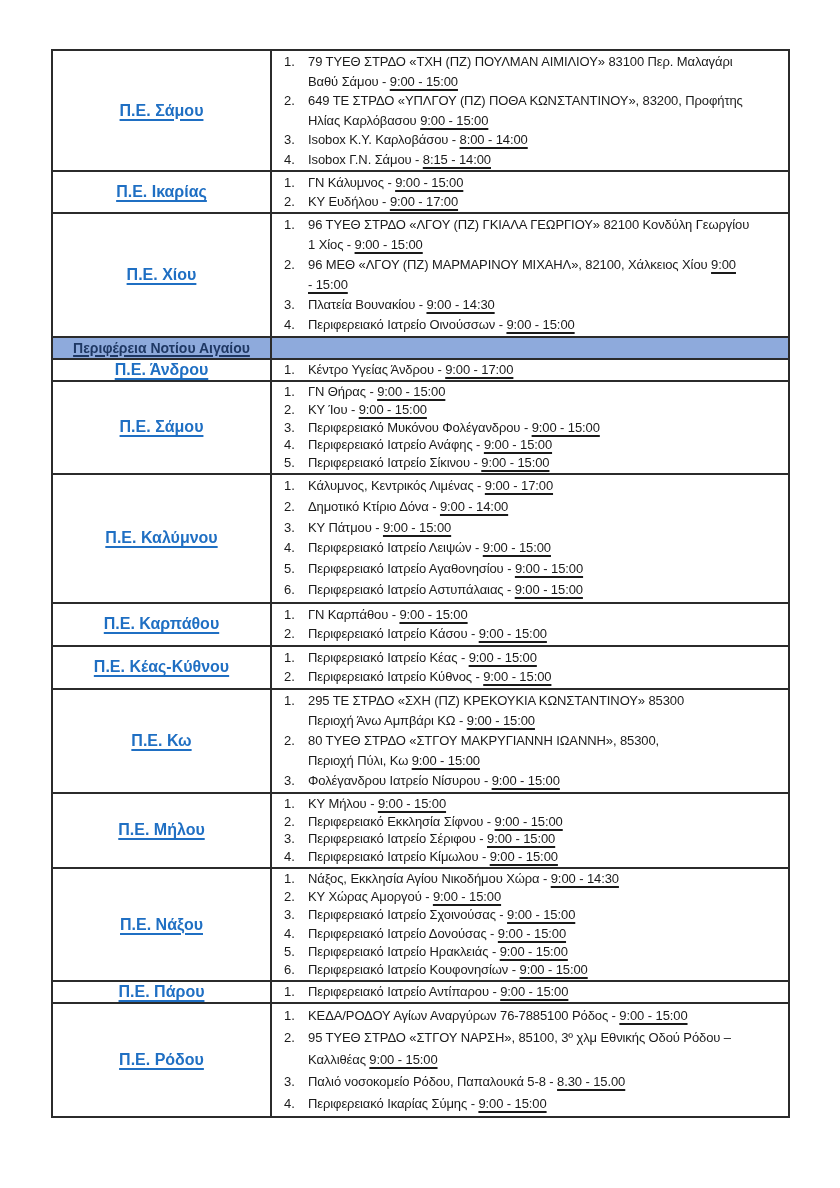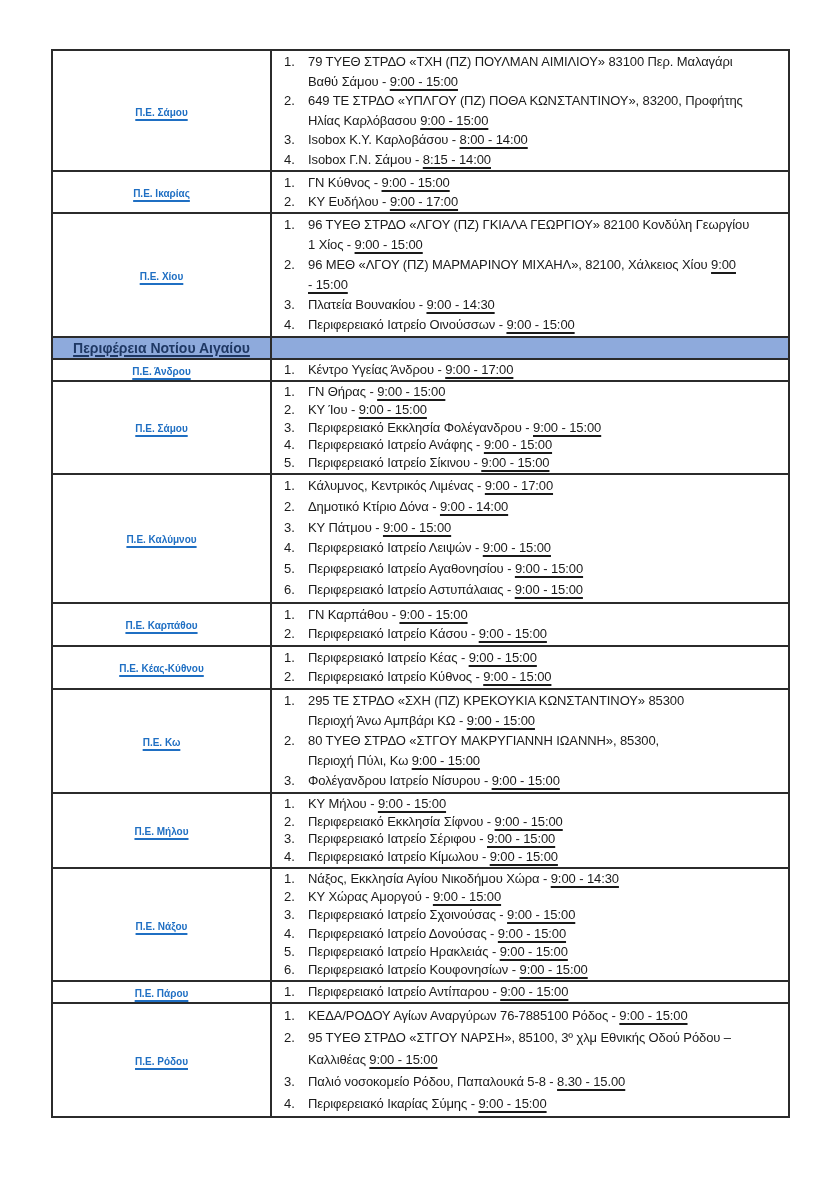--- a/index.html
+++ b/index.html
@@ -29,21 +29,21 @@
     vertical-align:top;
   }
   .label-cell{
     vertical-align:middle !important;
     text-align:center;
     padding:1px 2px;
   }
   .region-label{
     color:var(--label-color);
     font-weight:bold;
-    font-size:10px;
+    font-size:16px;
     text-decoration:underline;
     text-underline-offset:3px;
     text-decoration-thickness:1.5px;
     cursor:pointer;
     white-space:nowrap;
   }
   .band-cell{
     background:var(--band-bg);
     text-align:center;
     vertical-align:middle !important;
@@ -106,21 +106,21 @@
             <span class="num">4.</span>
             <span class="itext"><span>Isobox Γ.Ν. Σάμου - </span><span class="time">8:15 - 14:00</span></span>
           </div>
         </td>
       </tr>
       <tr>
         <td class="label-cell"><span class="region-label">Π.Ε. Ικαρίας</span></td>
         <td class="items-cell" style="line-height: 19px;">
           <div class="item">
             <span class="num">1.</span>
-            <span class="itext"><span>ΓΝ Κύθνος - </span><span class="time">9:00 - 15:00</span></span>
+            <span class="itext"><span>ΓΝ Κάλυμνος - </span><span class="time">9:00 - 15:00</span></span>
           </div>
           <div class="item">
             <span class="num">2.</span>
             <span class="itext"><span>ΚΥ Ευδήλου - </span><span class="time">9:00 - 17:00</span></span>
           </div>
         </td>
       </tr>
       <tr>
         <td class="label-cell"><span class="region-label">Π.Ε. Χίου</span></td>
         <td class="items-cell" style="line-height: 20px;">
@@ -163,21 +163,21 @@
           <div class="item">
             <span class="num">1.</span>
             <span class="itext"><span>ΓΝ Θήρας - </span><span class="time">9:00 - 15:00</span></span>
           </div>
           <div class="item">
             <span class="num">2.</span>
             <span class="itext"><span>ΚΥ Ίου - </span><span class="time">9:00 - 15:00</span></span>
           </div>
           <div class="item">
             <span class="num">3.</span>
-            <span class="itext"><span>Περιφερειακό Εκκλησία Φολέγανδρου - </span><span class="time">9:00 - 15:00</span></span>
+            <span class="itext"><span>Περιφερειακό Μυκόνου Φολέγανδρου - </span><span class="time">9:00 - 15:00</span></span>
           </div>
           <div class="item">
             <span class="num">4.</span>
             <span class="itext"><span>Περιφερειακό Ιατρείο Ανάφης - </span><span class="time">9:00 - 15:00</span></span>
           </div>
           <div class="item">
             <span class="num">5.</span>
             <span class="itext"><span>Περιφερειακό Ιατρείο Σίκινου - </span><span class="time">9:00 - 15:00</span></span>
           </div>
         </td>

